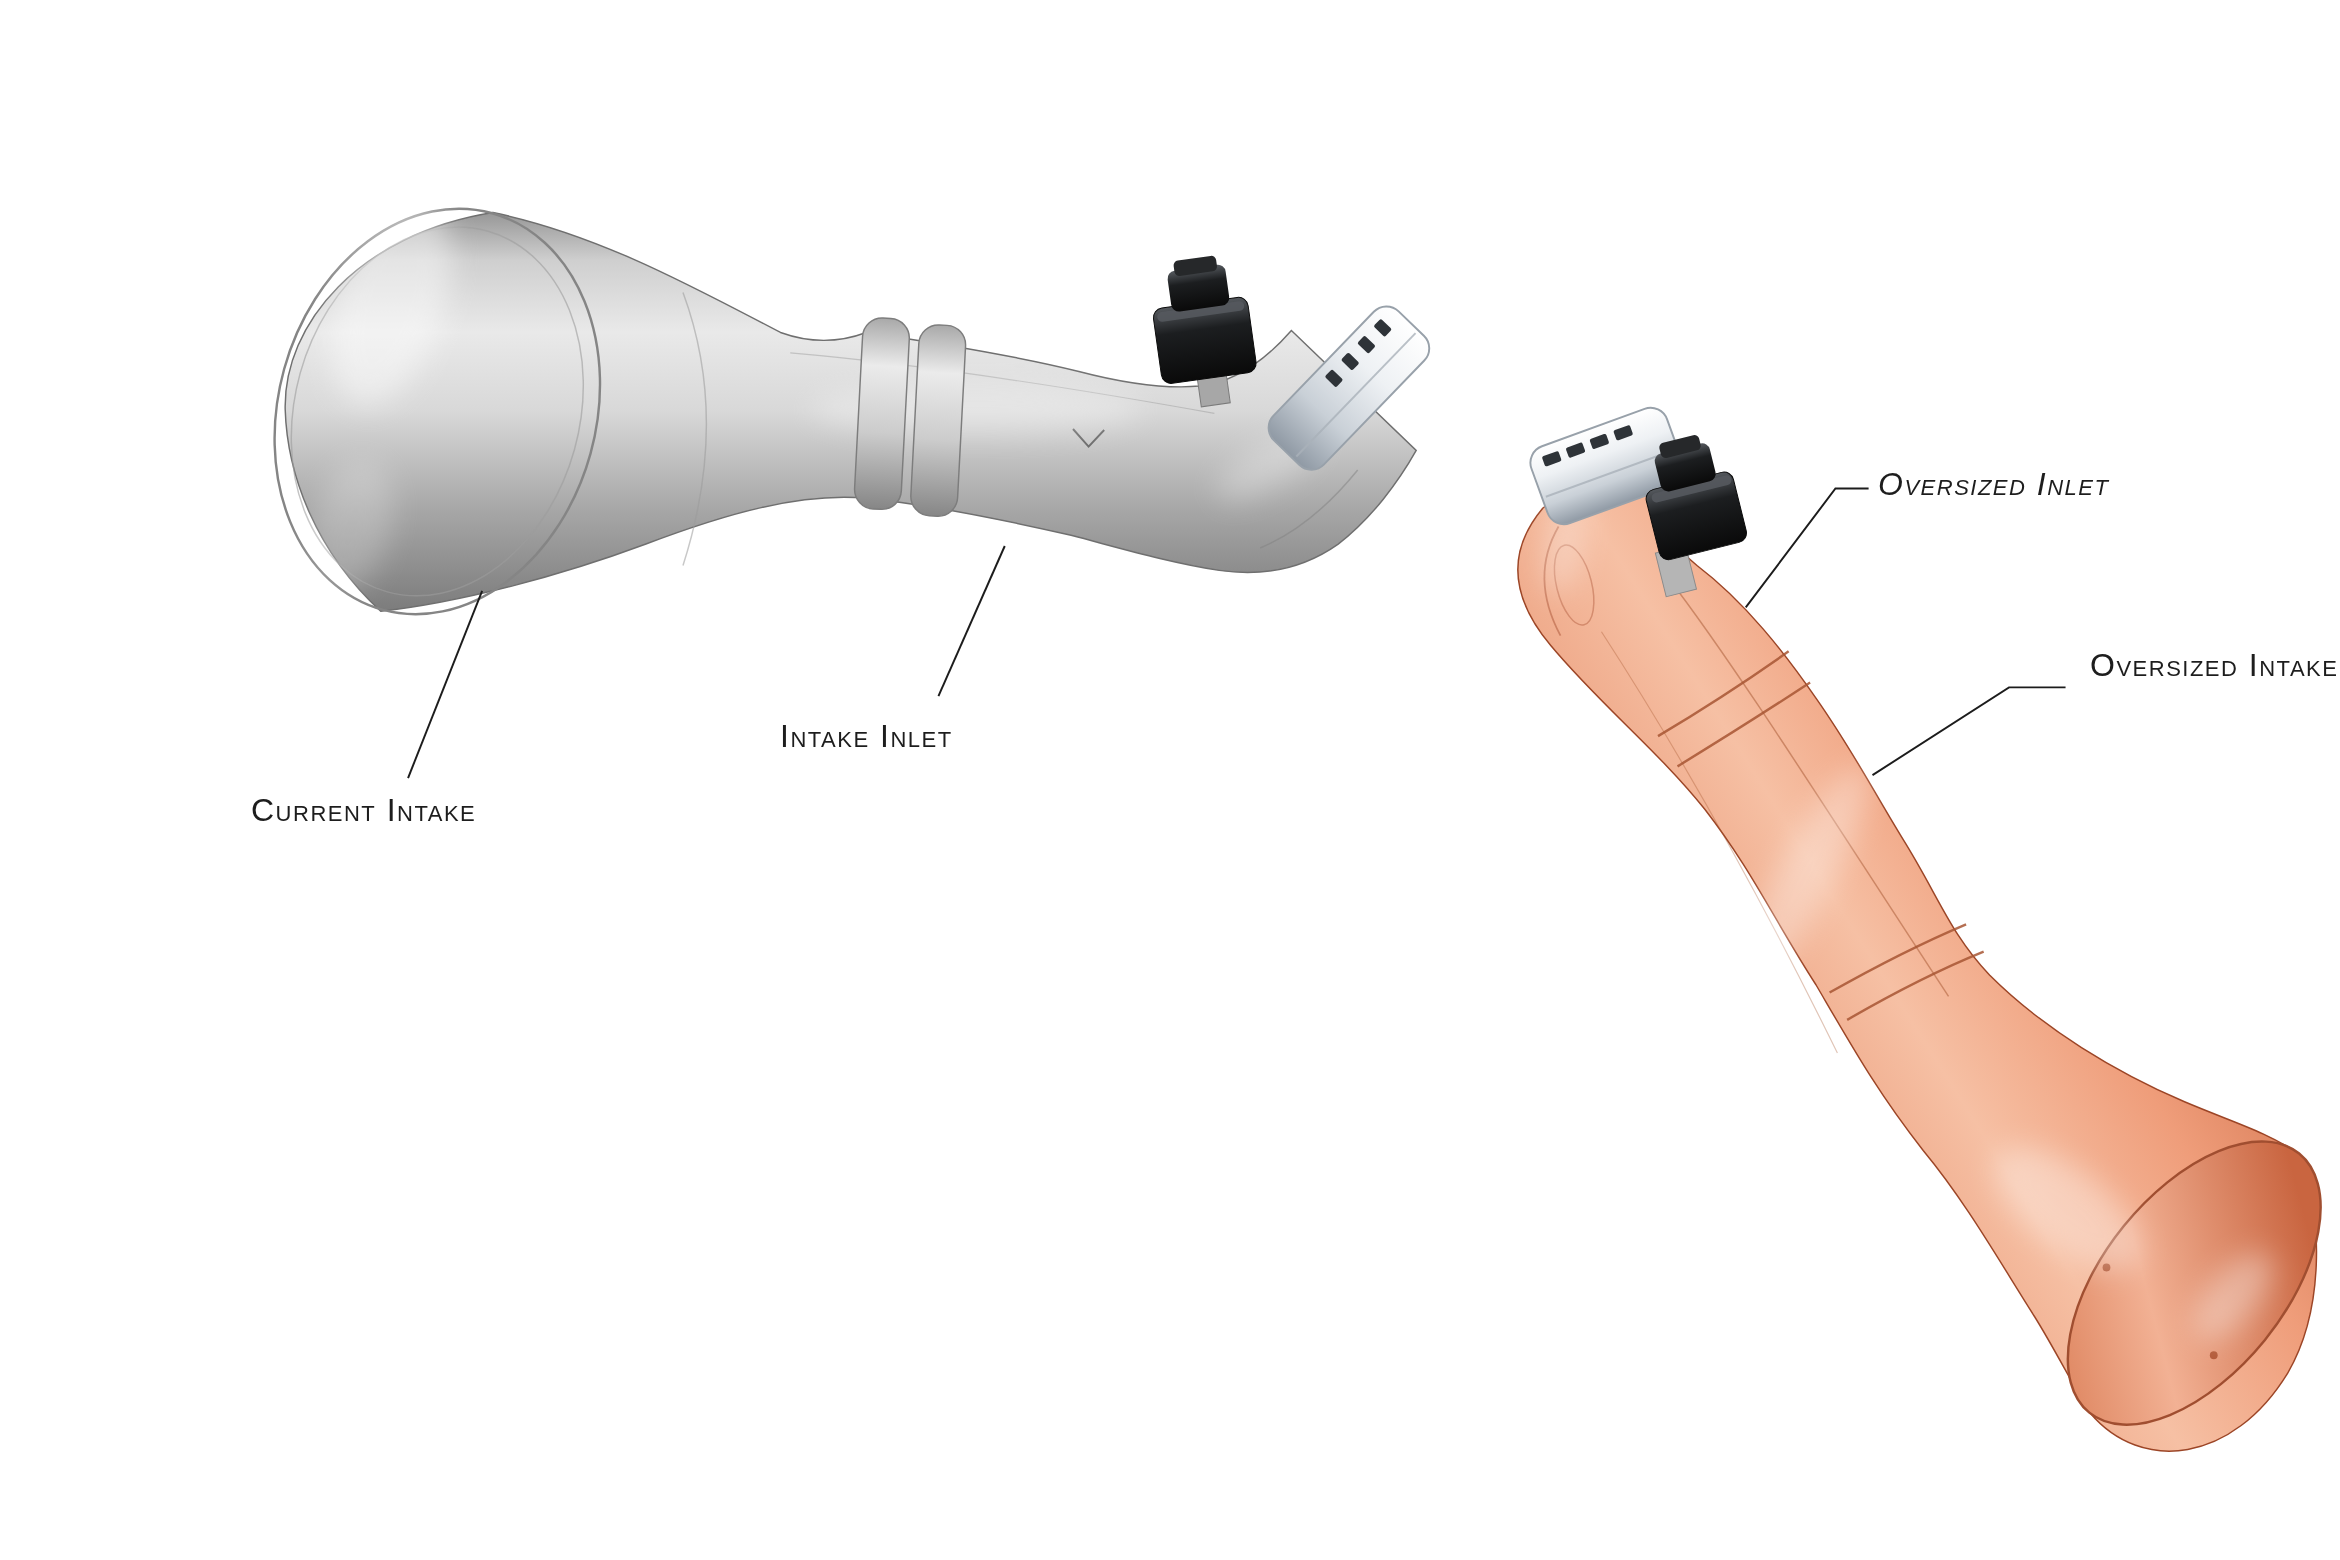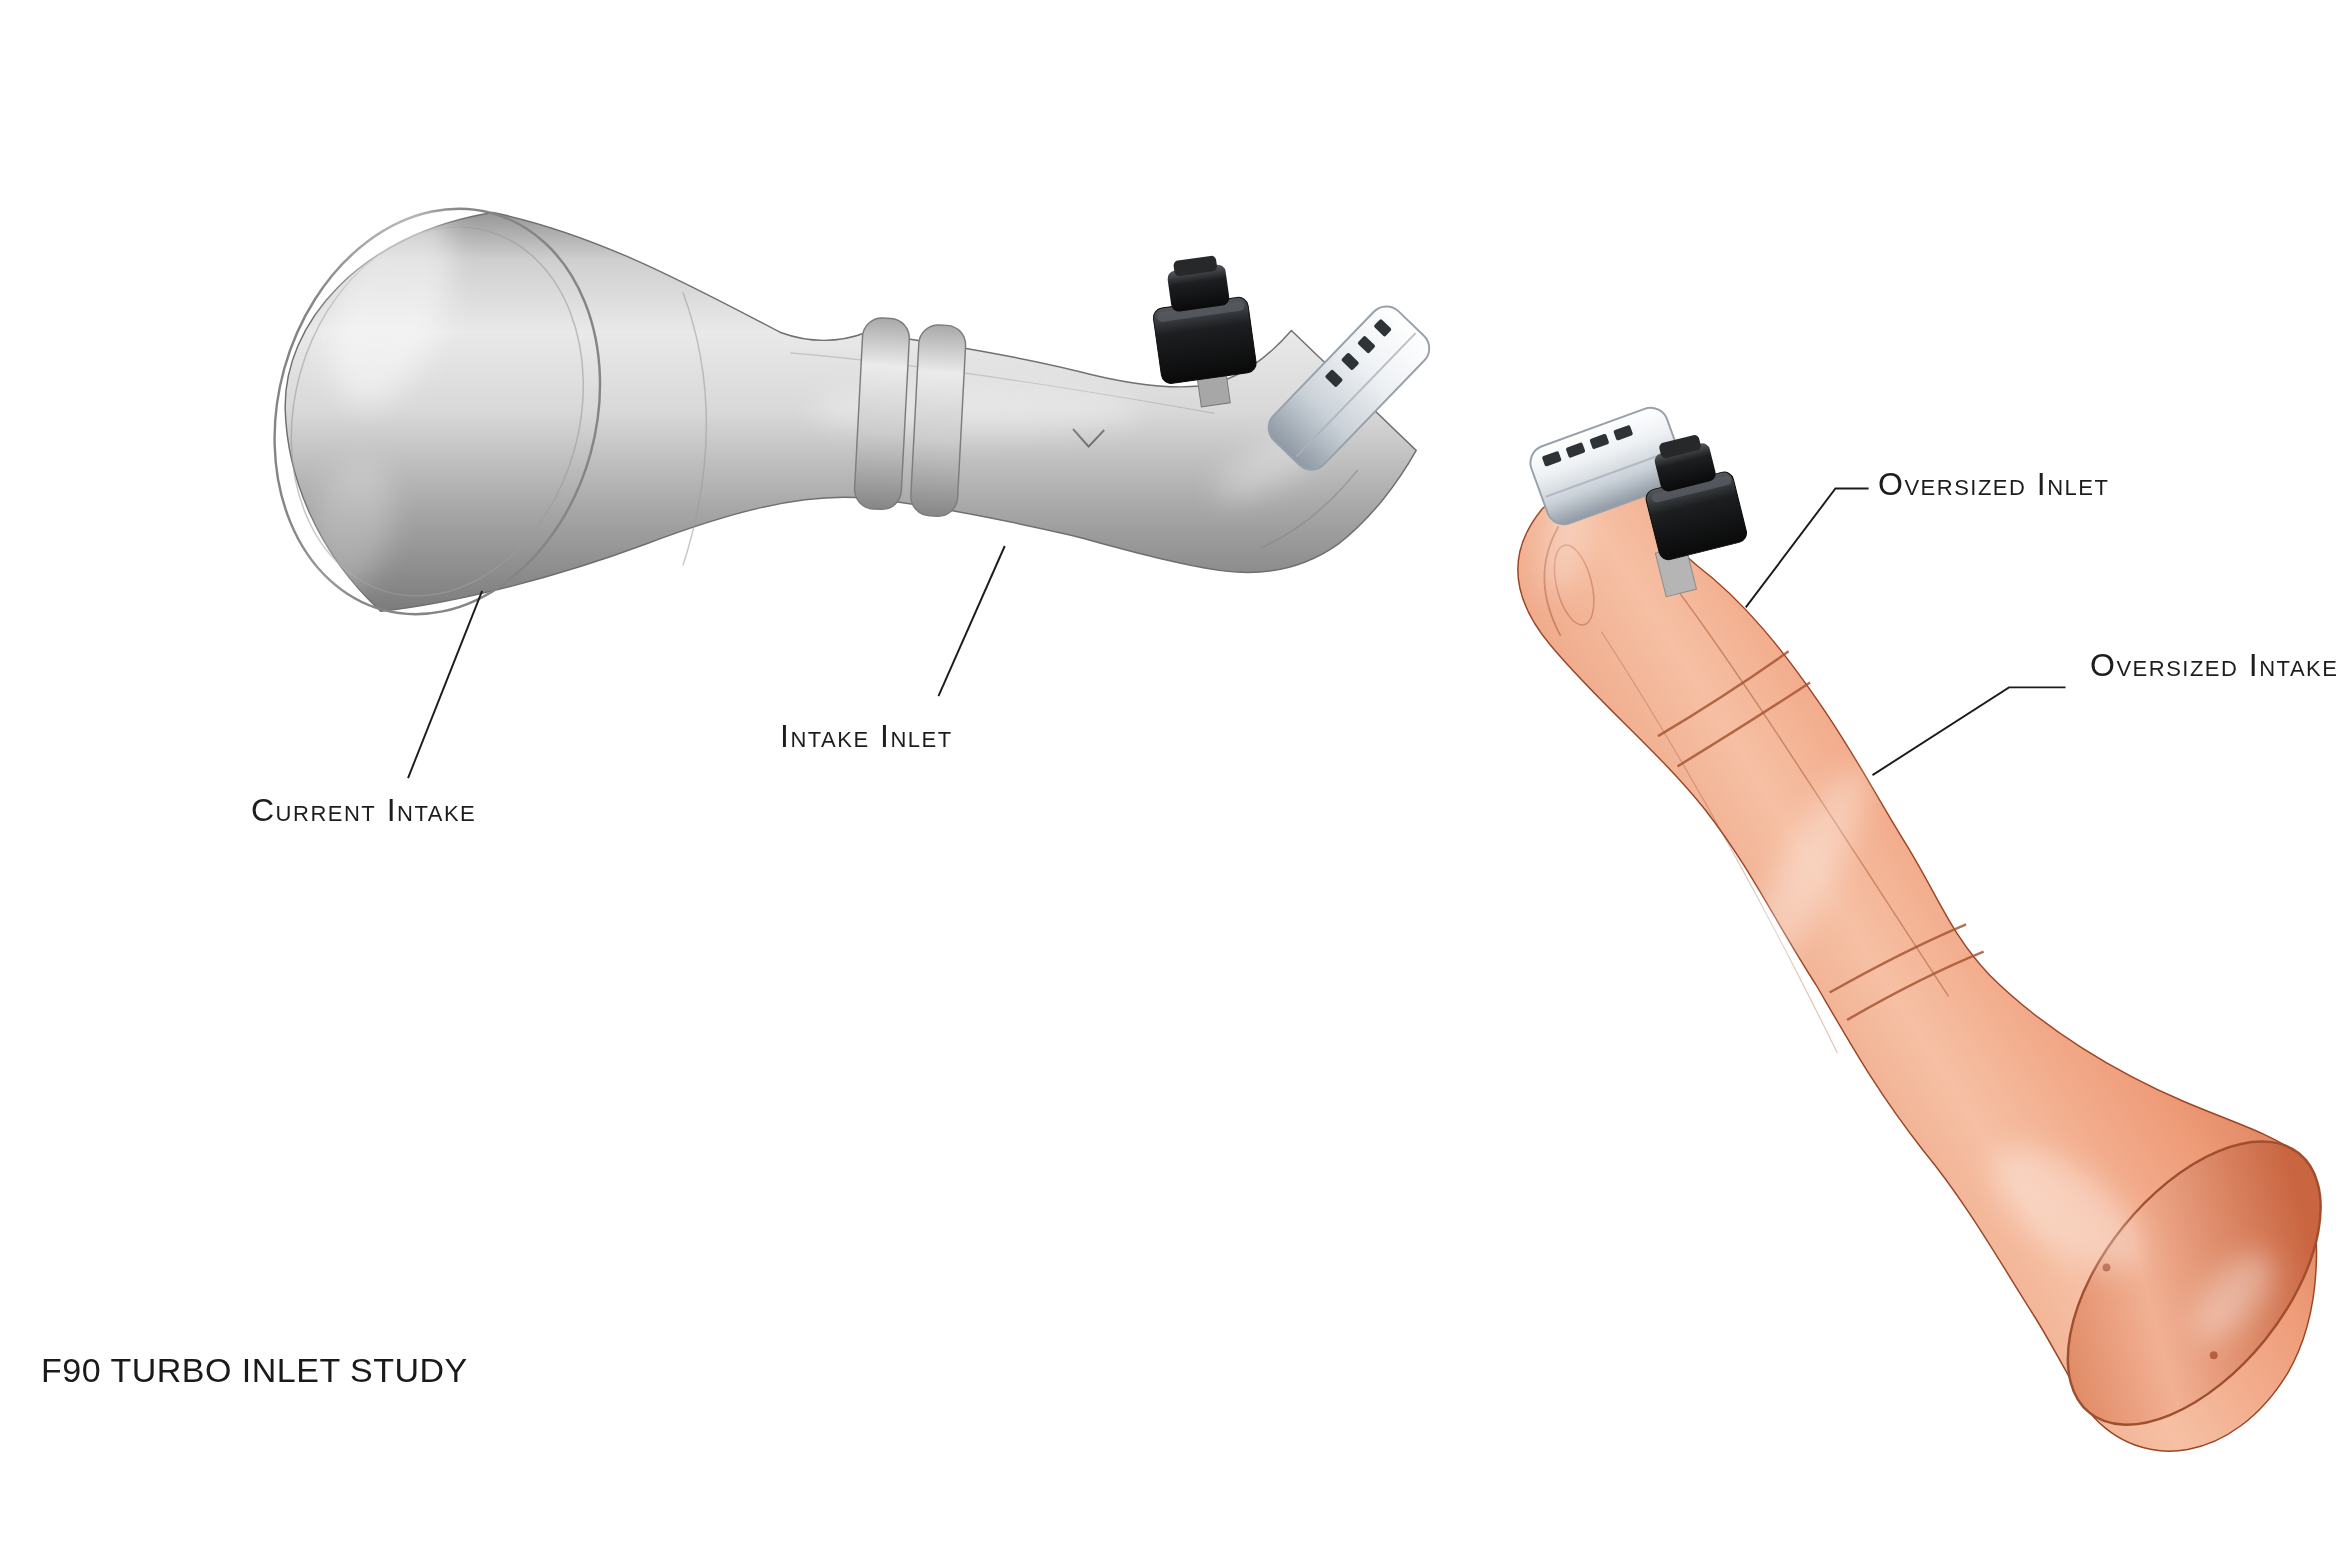--- a/index.html
+++ b/index.html
@@ -14,21 +14,21 @@
   .anno{
     position:absolute;
     font-variant:small-caps;
     font-size:32px;
     letter-spacing:1.5px;
     color:#1d1d1d;
     white-space:nowrap;
   }
   .anno-current{left:251px;top:792px;}
   .anno-matched{left:780px;top:718px;}
-  .anno-ov-inlet{left:1878px;top:466px;}
+  .anno-ov-inlet{left:1878px;top:466px;font-style:italic;}
   .anno-ov-intake{left:2073px;top:647px;margin-left:17px;}
   .fig-title{
     position:absolute;
     left:41px;top:1351px;
     font-size:34px;
     letter-spacing:0.5px;
     color:#1a1a1a;
     white-space:nowrap;
   }
 </style>
@@ -200,15 +200,14 @@
       <polyline points="1916,501 1882,501 1790,623"></polyline>
       <polyline points="2118,705 2060,705 1920,795"></polyline>
     </g>
   </svg>
 
   <div class="anno anno-current">Current Intake</div>
   <div class="anno anno-matched">Intake Inlet</div>
   <div class="anno anno-ov-inlet">Oversized Inlet</div>
   <div class="anno anno-ov-intake">Oversized Intake</div>
 
-  <div class="fig-title">F90 TURBO INLET STUDY</div>
 </div>
 
 
 </body></html>

